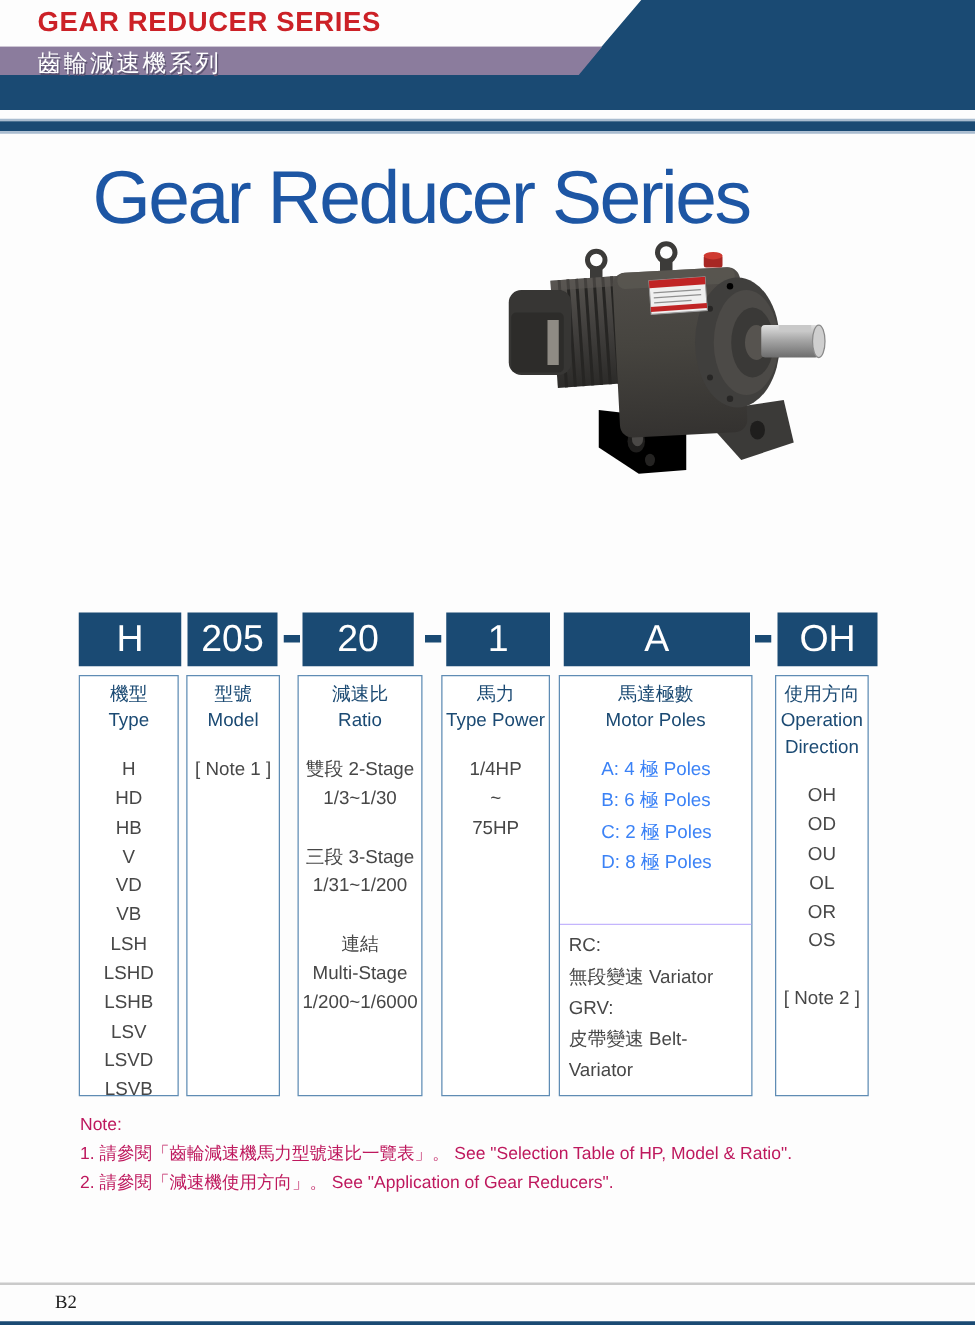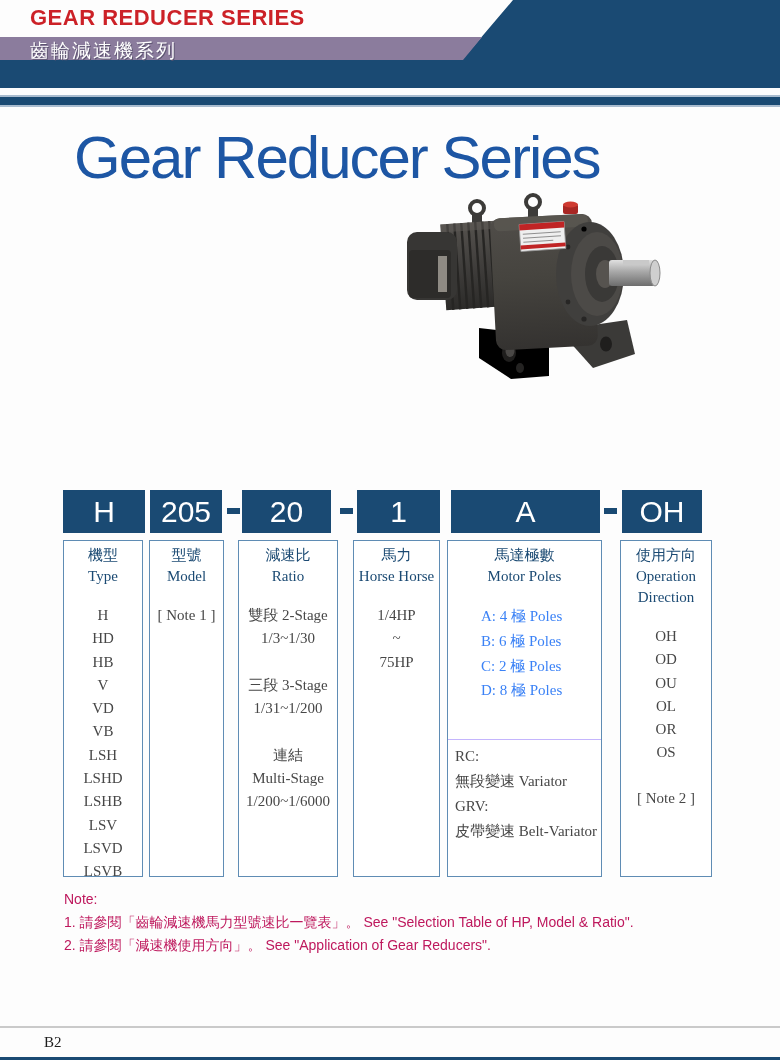--- a/index.html
+++ b/index.html
@@ -30,21 +30,21 @@
   .section-en{position:absolute;left:38px;top:4px;font-size:34px;color:#cc2127;letter-spacing:0;}
   .section-zh{position:absolute;left:38px;top:41px;font-size:19px;color:#4a4a4a;letter-spacing:2px;}
 
   
   .code-block{position:absolute;top:490px;height:43px;background:#1a4a73;color:#ffffff;
               display:flex;align-items:center;justify-content:center;font-size:30px;}
   .code-dash{position:absolute;top:508px;width:13px;height:6px;background:#1a4a73;}
 
   
   .col{position:absolute;top:540px;height:337px;background:#fff;border:1px solid #5f8cb4;
-       box-sizing:border-box;color:#1b4a73;font-family:Liberation Serif, serif;}
+       box-sizing:border-box;color:#1b4a73;}
   .col-head{position:absolute;left:0;right:0;top:4px;text-align:center;font-size:15px;
             line-height:21px;color:#1b4a73;}
   .col-body{position:absolute;left:0;right:0;top:63px;text-align:center;font-size:15px;
             line-height:23.3px;color:#474747;}
   .col-body div{height:23.3px;}
   .pole-list{position:absolute;left:7px;right:2px;top:63px;text-align:left;font-size:15px;
              line-height:24.8px;color:#3b82f6;margin-left:26px;}
   .variator-sec{position:absolute;left:0;right:0;top:198px;border-top:1px solid #c4b5fd;
                 padding:4px 0 0 7px;text-align:left;font-size:15px;line-height:25px;color:#474747;}
   .note-ref{margin-top:22px;height:23.3px;}
@@ -213,21 +213,21 @@
       <div></div>
       <div>連結</div>
       <div>Multi-Stage</div>
       <div>1/200~1/6000</div>
     </div>
   </div>
 
   <div class="col" style="left:353px;width:87px;">
     <div class="col-head">
       <div>馬力</div>
-      <div>Horse Horse</div>
+      <div>Type Power</div>
     </div>
     <div class="col-body">
       <div>1/4HP</div>
       <div>~</div>
       <div>75HP</div>
     </div>
   </div>
 
   <div class="col" style="left:447px;width:155px;">
     <div class="col-head">
@@ -241,21 +241,21 @@
       <div>D: 8 極 Poles</div>
     </div>
     <div class="variator-sec">
       <div>RC:</div>
       <div>無段變速 Variator</div>
       <div>GRV:</div>
       <div>皮帶變速 Belt-Variator</div>
     </div>
   </div>
 
-  <div class="col" style="left:620px;width:92px;">
+  <div class="col" style="left:620px;width:75px;">
     <div class="col-head">
       <div>使用方向</div>
       <div>Operation</div>
       <div>Direction</div>
     </div>
     <div class="col-body" style="top:84px;">
       <div>OH</div>
       <div>OD</div>
       <div>OU</div>
       <div>OL</div>

